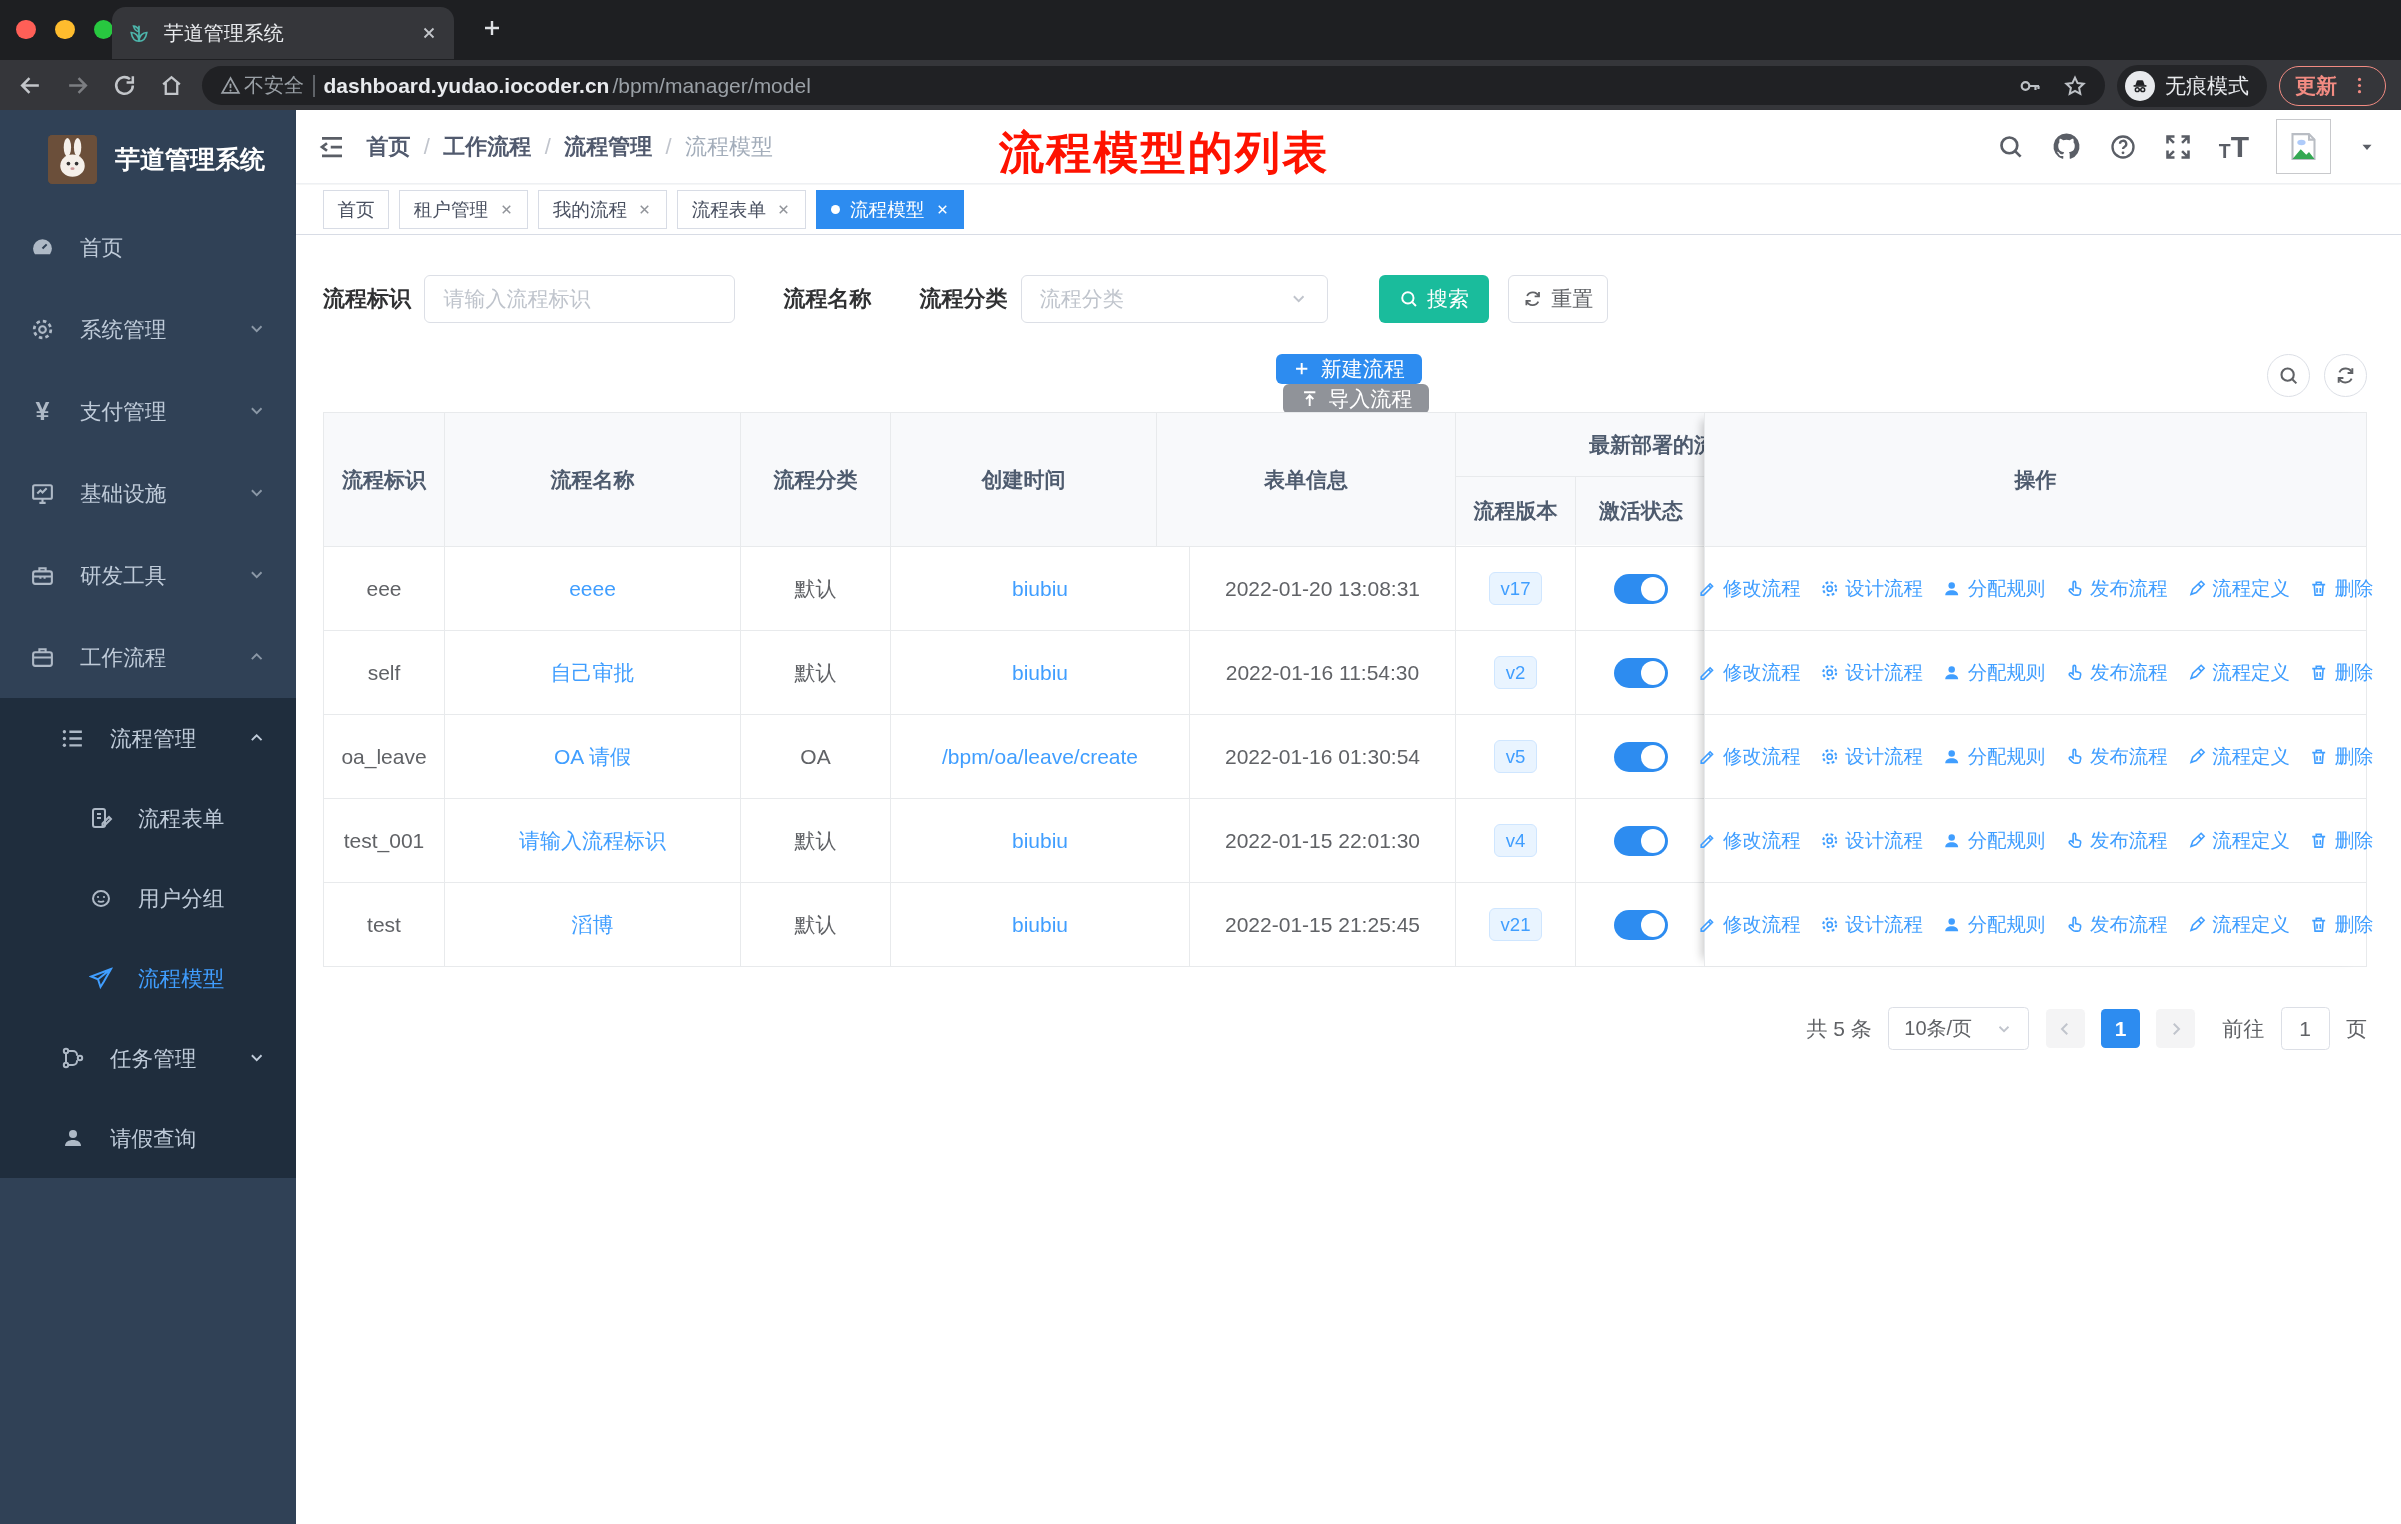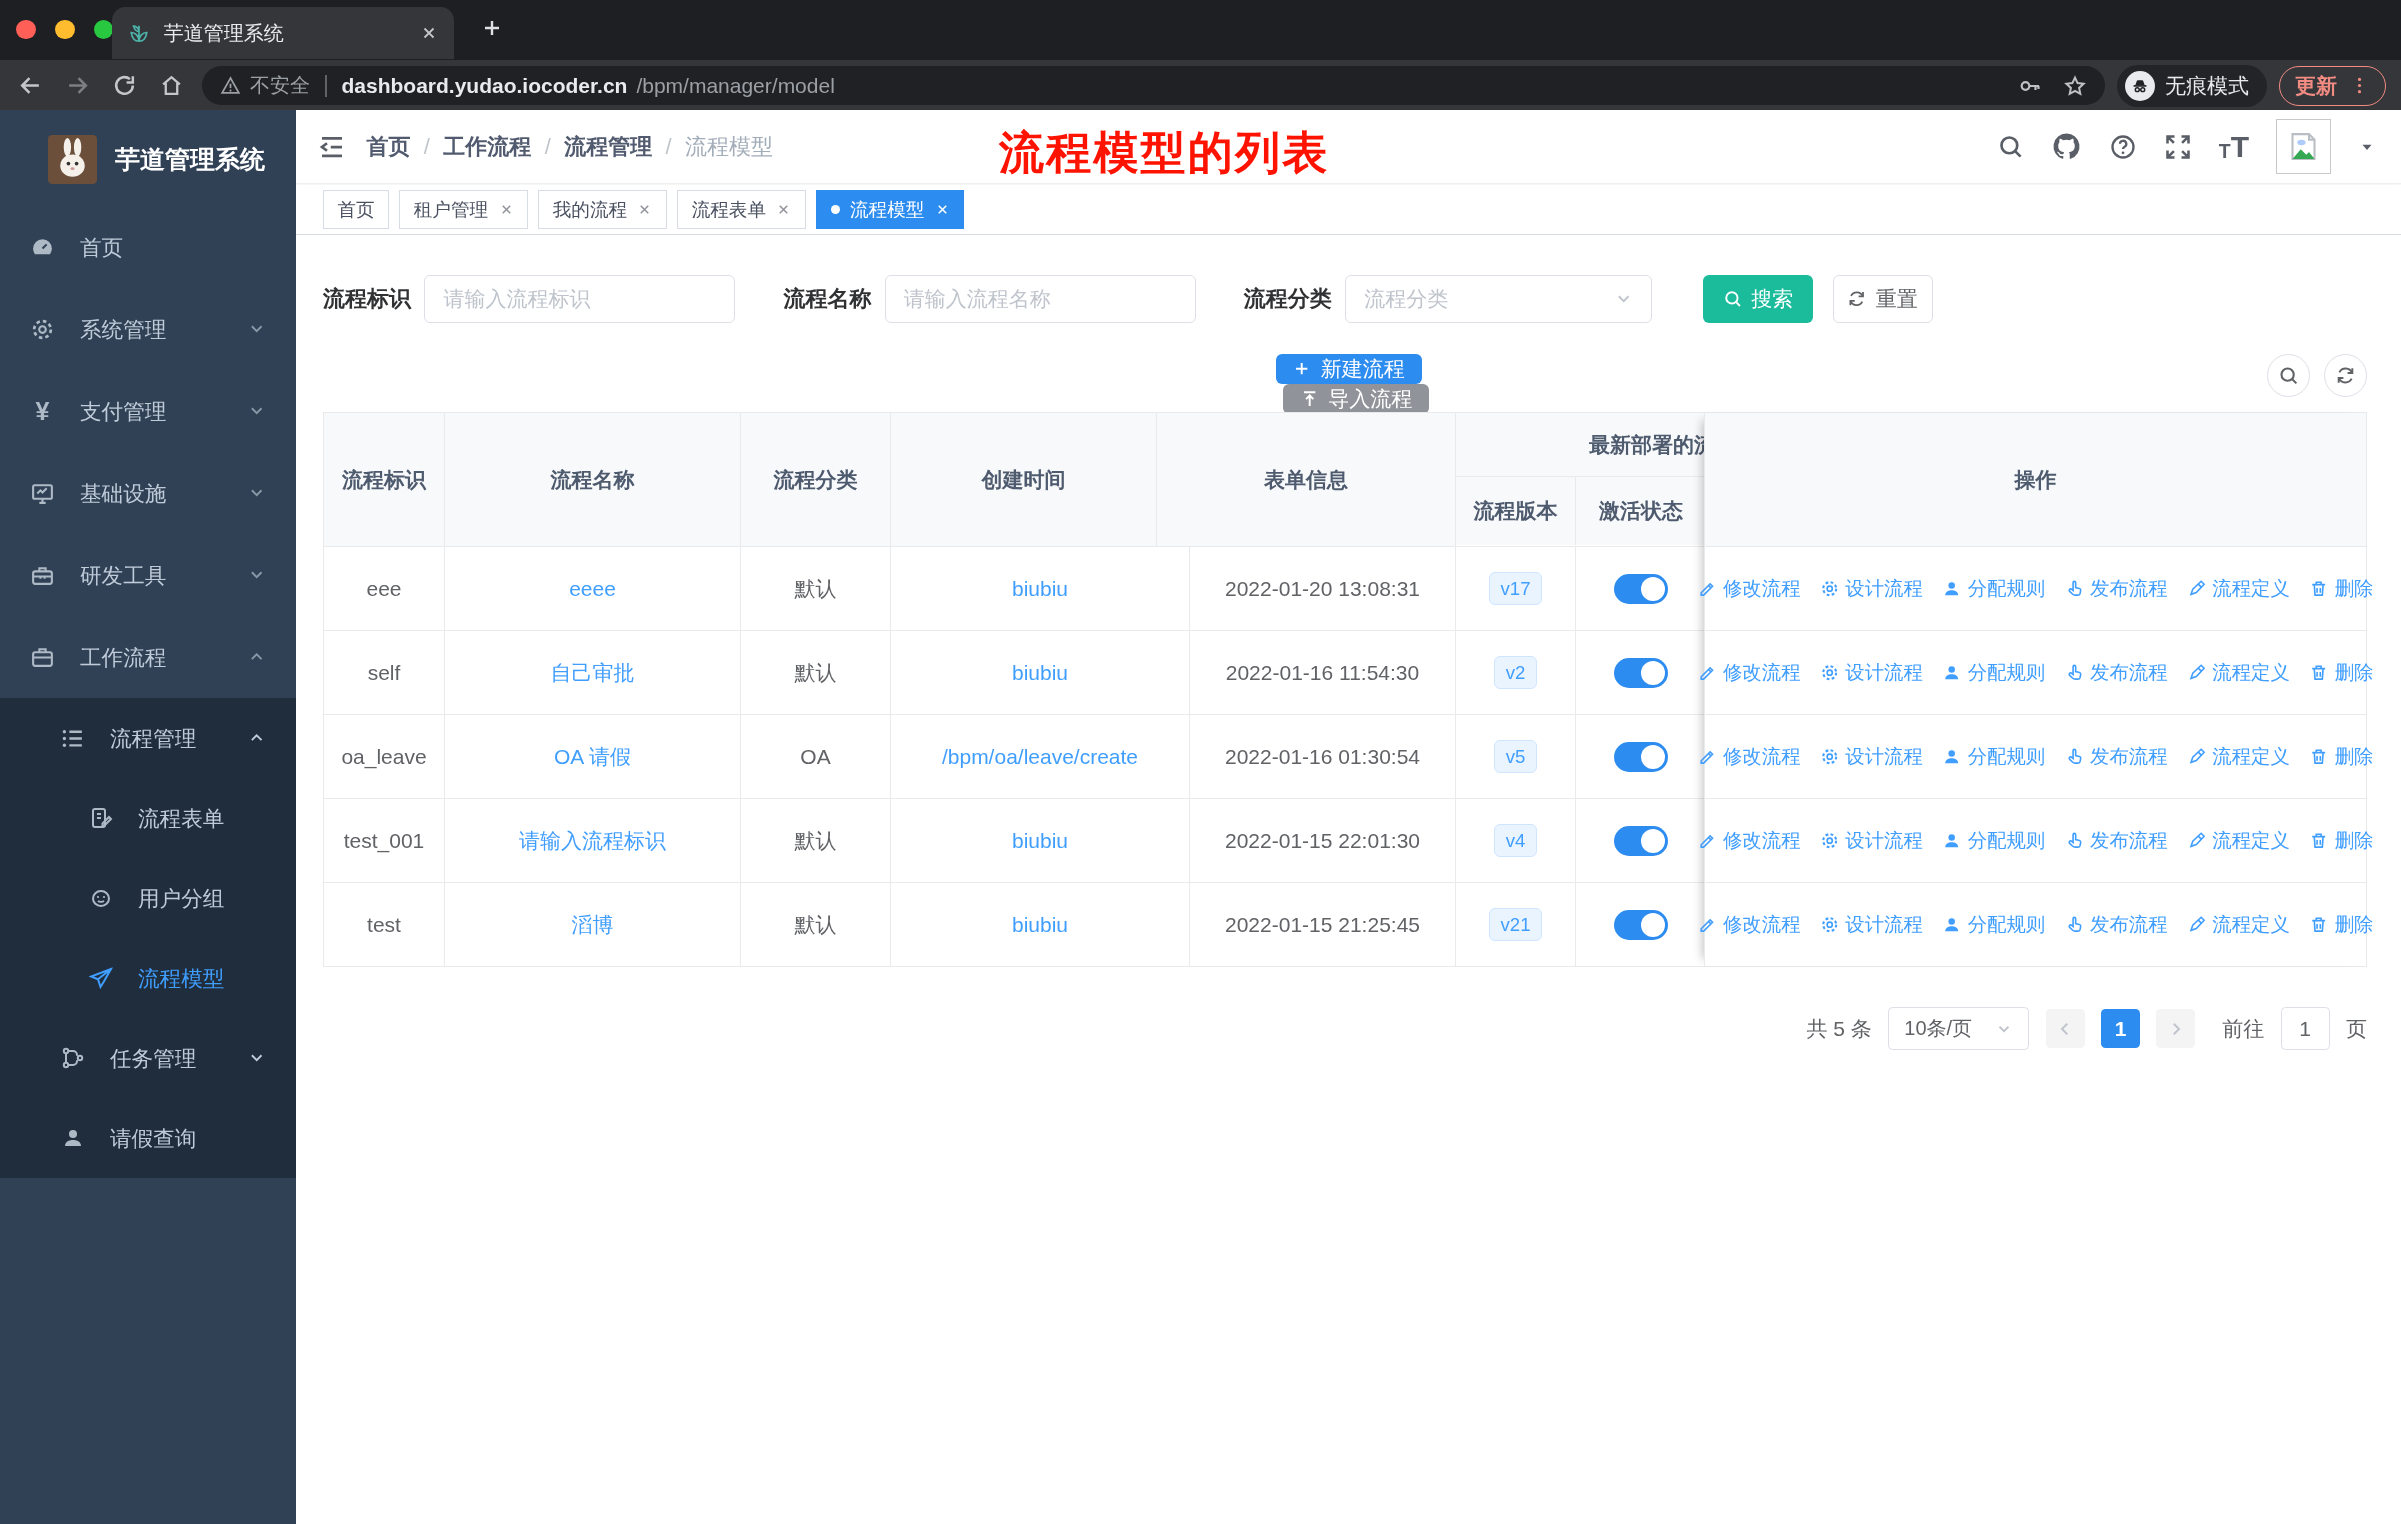--- a/index.html
+++ b/index.html
@@ -12,21 +12,21 @@
   .tabstrip{position:absolute;left:0;top:0;width:100%;height:60px;background:#1e1f22;}
   .lights{position:absolute;left:16.4px;top:20px;display:flex;gap:19.4px;}
   .light{width:19.4px;height:19.4px;border-radius:50%;}
   .l-red{background:#ff5f57;}.l-yellow{background:#febc2e;}.l-green{background:#28c840;}
   .tab{position:absolute;left:112px;top:7.4px;width:342px;height:52px;background:#35363a;border-radius:13.4px 13.4px 0 0;display:flex;align-items:center;padding:0 16.4px;gap:13.4px;color:#e8eaed;}
   .tab-title{flex:1;font-size:20px;white-space:nowrap;overflow:hidden;}
   .tab-close{color:#c3c6ca;font-size:19.4px;}
   .newtab{position:absolute;left:480px;top:16.4px;color:#dfe1e5;}
   .toolbar{position:absolute;left:0;top:60px;width:100%;height:51px;background:#35363a;display:flex;align-items:center;}
   .navbtns{display:flex;align-items:center;gap:22px;padding:0 18px;color:#c3c6ca;}
-  .urlbar{height:39px;flex:1;margin-right:12px;background:#202124;border-radius:21px;display:flex;align-items:center;padding:0 18px;gap:9px;}
+  .urlbar{height:39px;flex:1;margin-right:12px;background:#202124;border-radius:21px;display:flex;align-items:center;padding:0 18px;gap:3px;}
   .sec-label{color:#9aa0a6;font-size:20px;}
   .url-sep{width:1.5px;height:22px;background:#5f6368;margin:0 6px;}
   .url-host{color:#e8eaed;font-size:21px;font-weight:600;}
   .url-path{color:#9aa0a6;font-size:21px;}
   .url-spacer{flex:1;}
   .urlicons{display:flex;align-items:center;gap:21px;color:#bdc1c6;}
   .incog{display:flex;align-items:center;gap:10.4px;background:#232427;border-radius:22px;height:42px;padding:0 18px 0 7.4px;color:#e8eaed;margin-right:12px;}
   .incog-circle{width:30px;height:30px;border-radius:50%;background:#e8eaed;display:flex;align-items:center;justify-content:center;}
   .update-pill{display:flex;align-items:center;gap:12px;border:1.5px solid #f28b82;color:#f28b82;border-radius:22px;height:40px;padding:0 15px;margin-right:15px;font-weight:600;}
 
@@ -561,21 +561,20 @@
             </svg>
         </div>
       </div>
 
       <div class="content">
 
         <div class="filters">
           <span class="f-label">流程标识</span>
           <input class="f-input" readonly="" placeholder="请输入流程标识" style="">
           <span class="f-label gap64">流程名称</span>
-          <input class="f-input" readonly="" placeholder="请输入流程名称" style="">
           <span class="f-label gap64">流程分类</span>
           <div class="f-select">
             <span>流程分类</span>
             <svg width="19.4" height="19.4" style="color:#c0c4cc" viewBox="0 0 26 26">
                 <use href="#i-chevdown"></use>
               </svg>
           </div>
           <div class="btn btn-search">
             <svg width="19.4" height="19.4" viewBox="0 0 26 26">
                 <use href="#i-search"></use>

